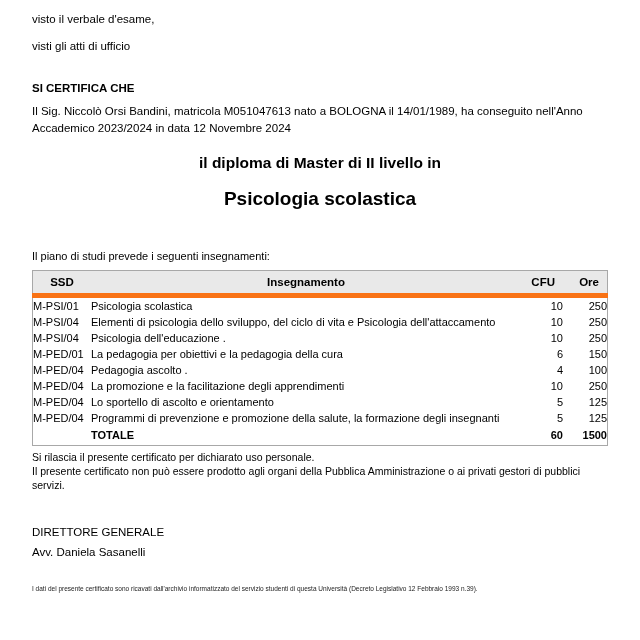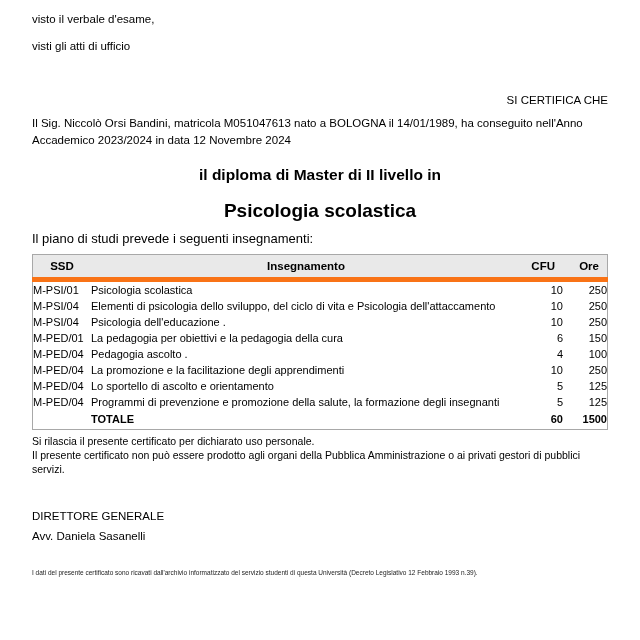--- a/index.html
+++ b/index.html
@@ -22,24 +22,24 @@
     padding: 0 32px;
   }
   .preamble {
     padding-top: 6px;
   }
   .preamble-line {
     font-size: 11.5px;
     line-height: 27px;
   }
   .certifica {
-    text-align: right;
-    font-size: 11.5px;
-    font-weight: normal;
-    margin-top: 34px;
+    text-align: left;
+    font-size: 11.5px;
+    font-weight: bold;
+    margin-top: 22px;
   }
   .body-para {
     font-size: 11.5px;
     line-height: 16.5px;
     margin-top: 9px;
     text-align: left;
   }
   .body-para b { font-weight: normal; }
   .diploma-line {
     text-align: center;
@@ -47,22 +47,22 @@
     font-weight: bold;
     margin-top: 18px;
   }
   .course-title {
     text-align: center;
     font-size: 19px;
     font-weight: bold;
     margin-top: 16px;
   }
   .plan-intro {
-    font-size: 13px;
-    margin-top: 9px;
+    font-size: 11px;
+    margin-top: 40px;
   }
   table.plan {
     width: 100%;
     border-collapse: collapse;
     margin-top: 8px;
     border: 1px solid #a8a8a8;
     font-size: 11px;
   }
   table.plan thead th {
     background: #e9e9e9;

